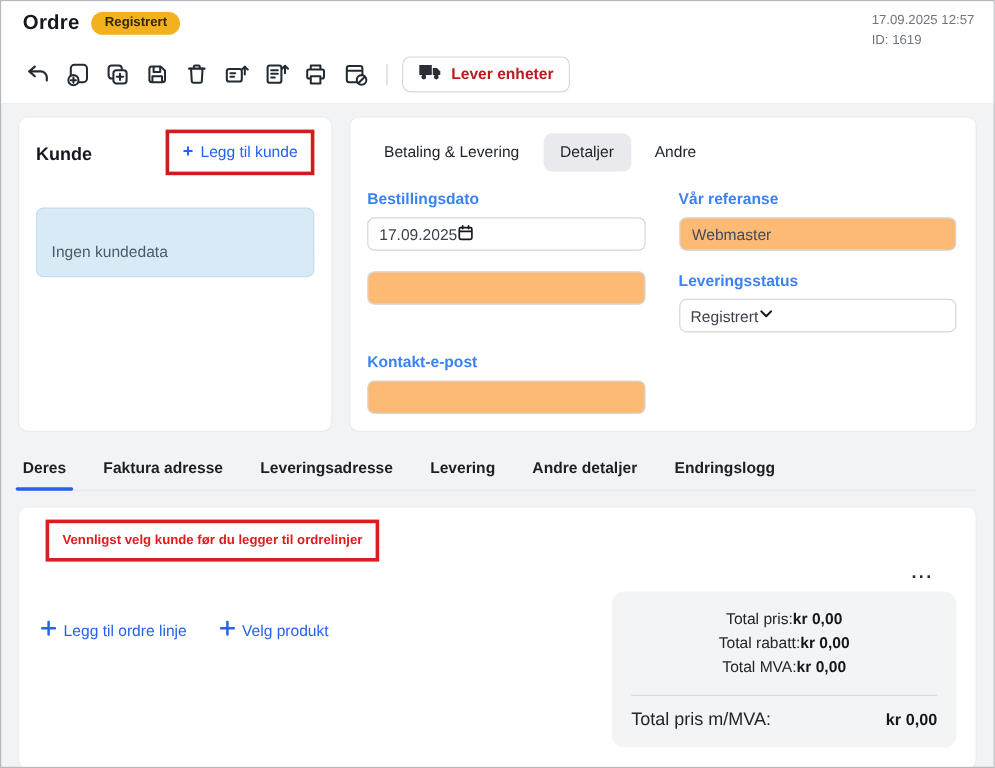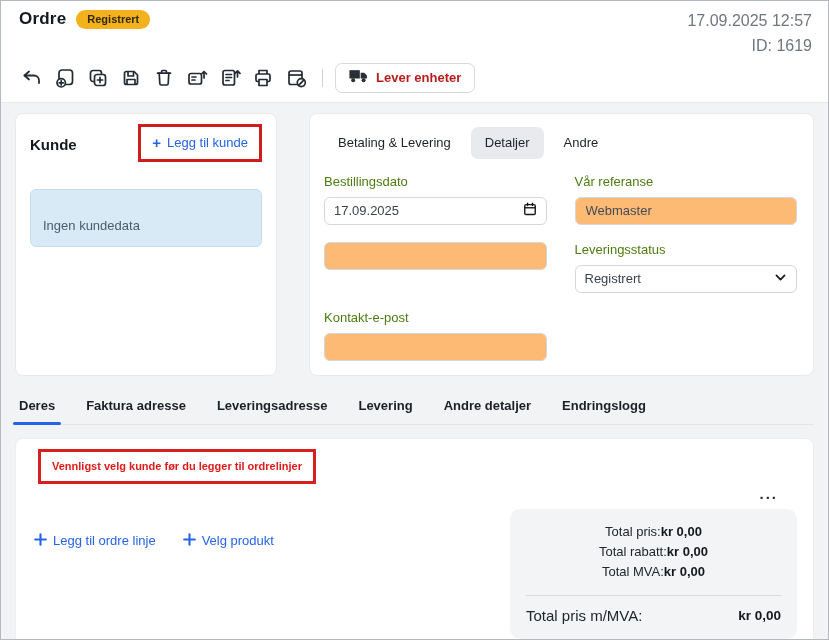--- a/index.html
+++ b/index.html
@@ -9,37 +9,37 @@
     background: #f2f3f5; overflow: hidden; position: relative;
   }
   
   .header { background: #fff; border-bottom: 1px solid #e7e9ec; padding: 8px 16px 9px 18px; }
   .header-top { display: flex; align-items: flex-start; }
   .title { font-size: 17px; font-weight: 700; color: #15191f; letter-spacing: .2px; }
   .badge {
     margin-left: 10px; margin-top: 1px; background: #f2b11d; color: #33280a;
     font-size: 11px; font-weight: 700; padding: 3px 11px 4px; border-radius: 999px; display: inline-block;
   }
-  .header-meta { margin-left: auto; text-align: right; color: #70767f; font-size: 16px; line-height: 1.55; }
+  .header-meta { margin-left: auto; color: #70767f; font-size: 11px; line-height: 1.55; }
   .toolbar { display: flex; align-items: center; margin-top: 4px; }
   .tool-btn {
     width: 26px; height: 26px; display: flex; align-items: center; justify-content: center;
     background: none; border: none; cursor: pointer; color: #222a33; margin-right: 7px;
   }
   .tool-btn svg { display: block; }
   .tb-divider { width: 1px; height: 18px; background: #cfd3d8; margin: 0 12px 0 6px; }
   .deliver-btn {
     display: inline-flex; align-items: center; gap: 7px; background: #fff;
     border: 1px solid #d6d9dd; border-radius: 7px; padding: 5px 13px 6px;
     font-size: 13px; font-weight: 600; color: #b91c1c; cursor: pointer;
     font-family: "Liberation Sans", sans-serif;
   }
   
   .content { padding: 10px 14px 0; }
-  .cards-row { display: flex; gap: 32px; height: 263px; }
+  .cards-row { display: flex; gap: 14px; height: 263px; }
   .card {
     background: #fff; border: 1px solid #e9eaed; border-radius: 8px;
   }
   .card-customer { width: 262px; padding: 10px 14px 14px; flex-shrink: 0; }
   .customer-head { display: flex; justify-content: space-between; align-items: flex-start; }
   .customer-title { font-size: 15px; font-weight: 700; color: #15191f; margin-top: 12px; }
   .red-outline { border: 3px solid #cf1d1d; padding: 7px 11px; background: #fff; }
   .link-blue {
     color: #2563eb; font-size: 13px; text-decoration: none; cursor: pointer;
     display: inline-flex; align-items: center; gap: 6px; white-space: nowrap;
@@ -52,30 +52,30 @@
   .card-details { flex: 1; padding: 13px 16px 14px 14px; }
   .pill-tabs { display: flex; gap: 6px; }
   .pill-tab {
     font-size: 13px; color: #1d222a; padding: 8px 14px 9px; border-radius: 7px;
     background: none; border: none; cursor: pointer; font-family: "Liberation Sans", sans-serif;
   }
   .pill-tab.active { background: #e8eaed; }
   .form-grid {
     display: grid; grid-template-columns: 1fr 1fr; column-gap: 28px; row-gap: 17px; margin-top: 15px;
   }
-  .field-label { font-size: 13px; font-weight: 400; color: #4d7c0f; display: block; margin-bottom: 8px; }
+  .field-label { font-size: 13px; font-weight: 700; color: #3b82f6; display: block; margin-bottom: 8px; }
   .text-input {
     width: 100%; height: 28px; border: 1px solid #d4d7db; border-radius: 6px;
     padding: 0 10px; font-size: 13px; color: #434c57; background: #fdba74;
     font-family: "Liberation Sans", sans-serif; outline: none;
   }
   .input-like {
     width: 100%; height: 28px; border: 1px solid #d4d7db; border-radius: 6px;
     padding: 0 9px; font-size: 13px; color: #3c434d; background: #fff;
-    display: flex; align-items: center; justify-content: space-between; cursor: pointer;
+    display: flex; align-items: center; cursor: pointer;
   }
   
   .section-tabs {
     display: flex; gap: 27px; margin-top: 13px; border-bottom: 1px solid #e3e5e8; padding: 0 2px;
   }
   .section-tab {
     font-size: 13px; font-weight: 600; color: #1b2027; padding: 9px 2px 11px;
     background: none; border: none; cursor: pointer; position: relative;
     font-family: "Liberation Sans", sans-serif;
   }

